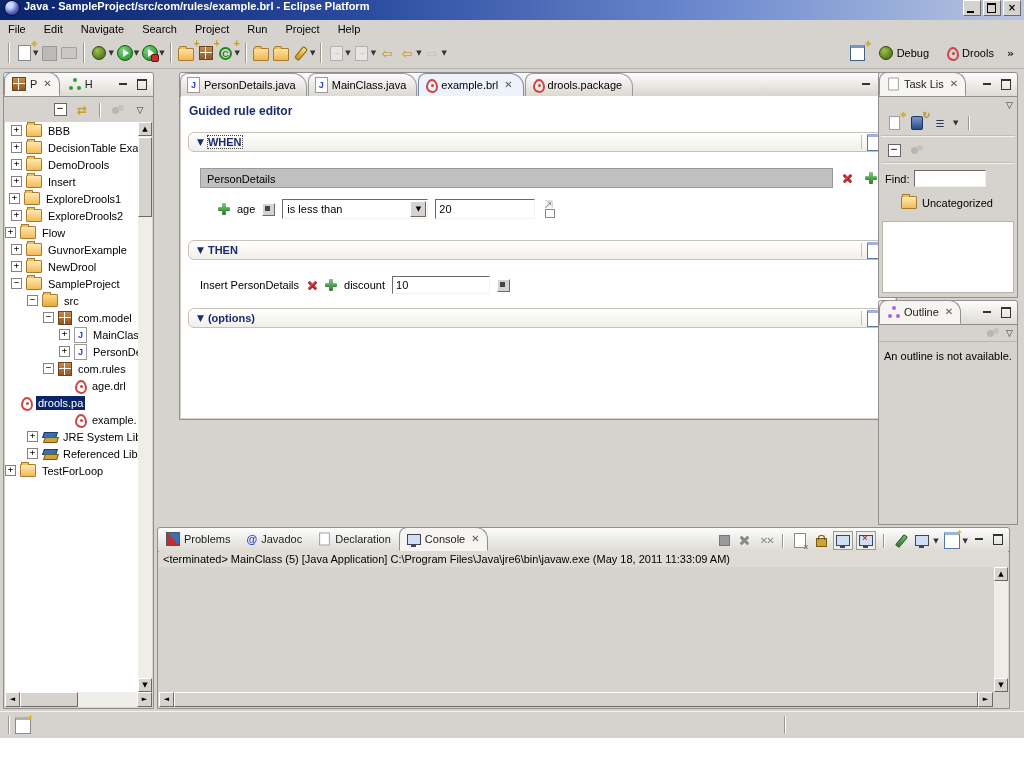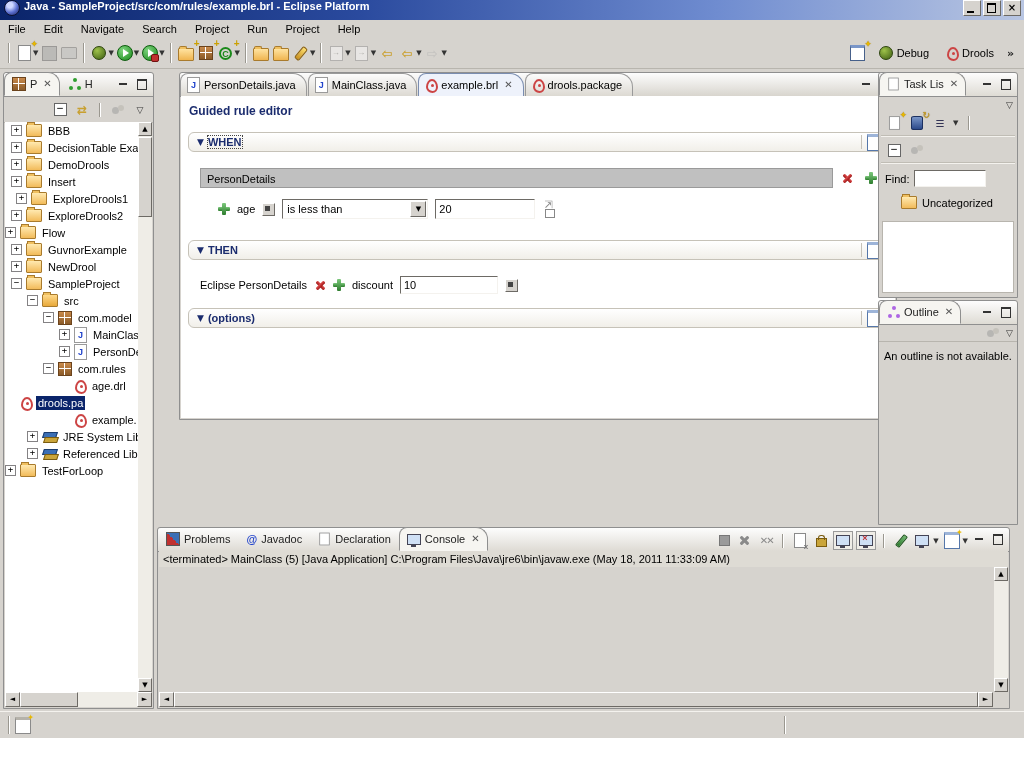--- a/index.html
+++ b/index.html
@@ -361,21 +361,21 @@
       <div class="trow" style="padding-left:6px">
             <span class="exp plus"></span>
             <span class="ic ic-folder"></span>
             <span class="tl">DemoDrools</span>
           </div>
       <div class="trow" style="padding-left:6px">
             <span class="exp plus"></span>
             <span class="ic ic-folder"></span>
             <span class="tl">Insert</span>
           </div>
-      <div class="trow" style="padding-left:11px">
+      <div class="trow" style="padding-left:4px">
             <span class="exp plus"></span>
             <span class="ic ic-folder"></span>
             <span class="tl">ExploreDrools1</span>
           </div>
       <div class="trow" style="padding-left:6px">
             <span class="exp plus"></span>
             <span class="ic ic-folder"></span>
             <span class="tl">ExploreDrools2</span>
           </div>
       <div class="trow" style="">
@@ -523,21 +523,21 @@
 
       <div class="sect" style="top:144px;">
         <span class="tri">▼</span>
         <span class="sect-label">THEN</span>
         <span class="sect-right">
               <span class="vline"></span>
               <span class="g-addwin"></span>
             </span>
       </div>
       <div style="position:absolute;left:19px;top:180px;display:flex;align-items:center;gap:7px;">
-        <span>Eclipse PersonDetails</span>
+        <span>Insert PersonDetails</span>
         <span class="xgl"></span>
         <span class="pgl"></span>
         <span>discount</span>
         <input class="tinput" style="width: 98px;" value="10">
         <span class="sqbtn"></span>
       </div>
 
       <div class="sect" style="top:212px;">
         <span class="tri">▼</span>
         <span class="sect-label">(options)</span>

